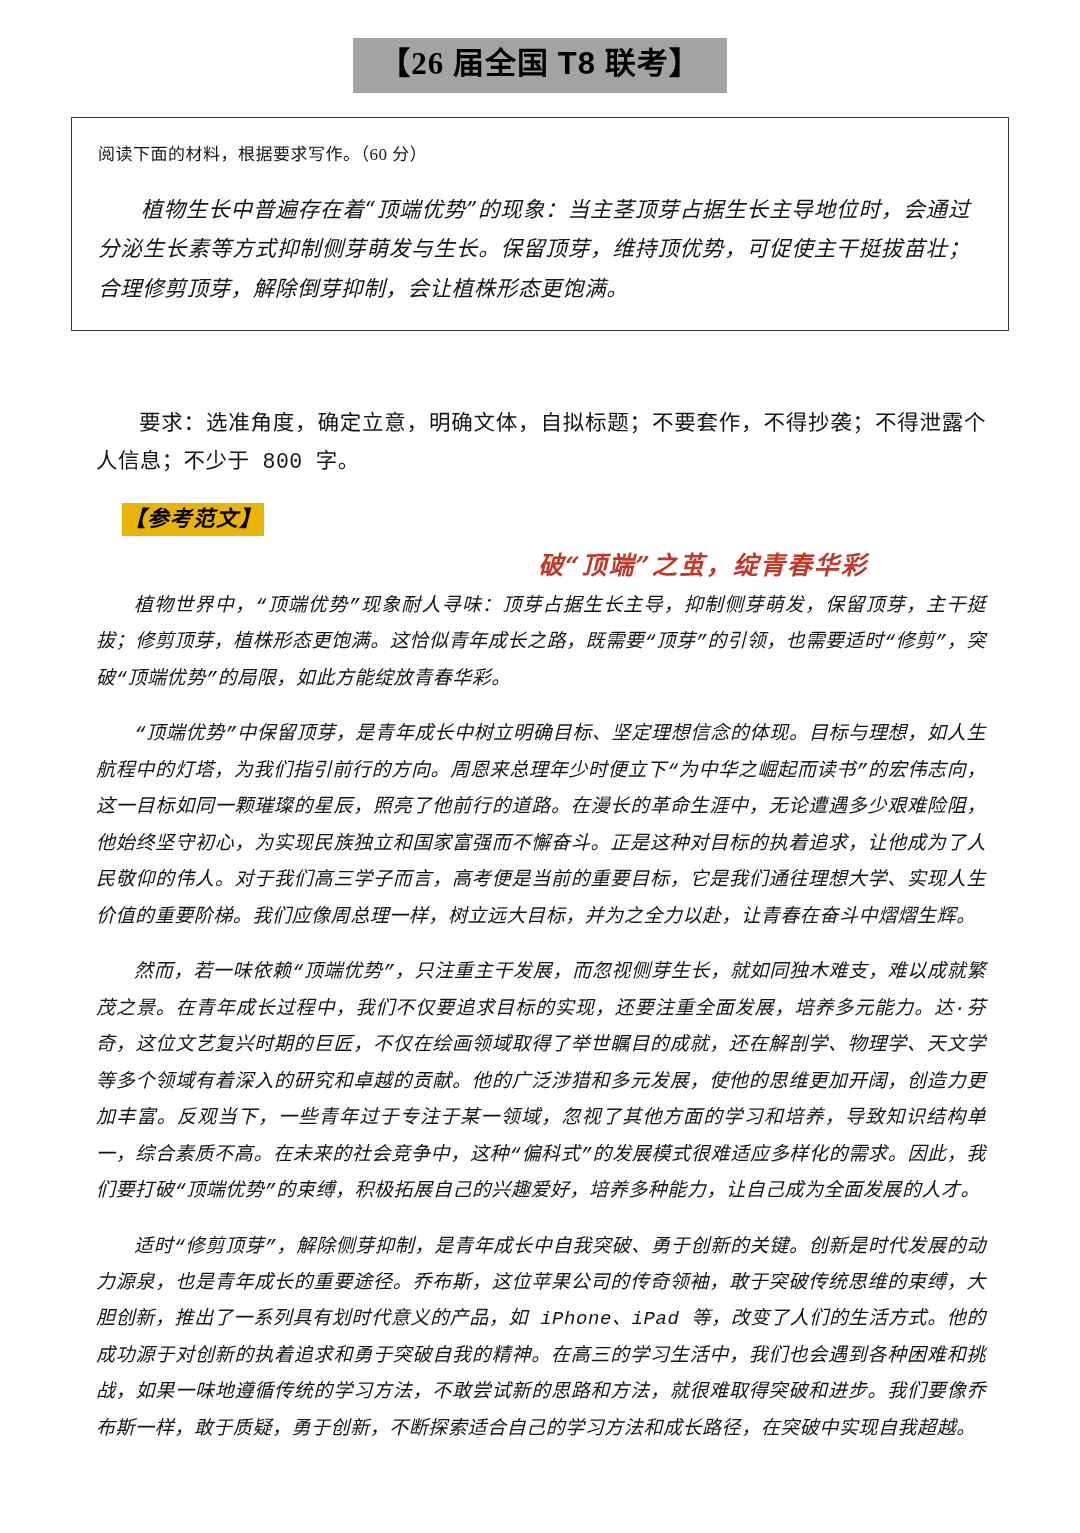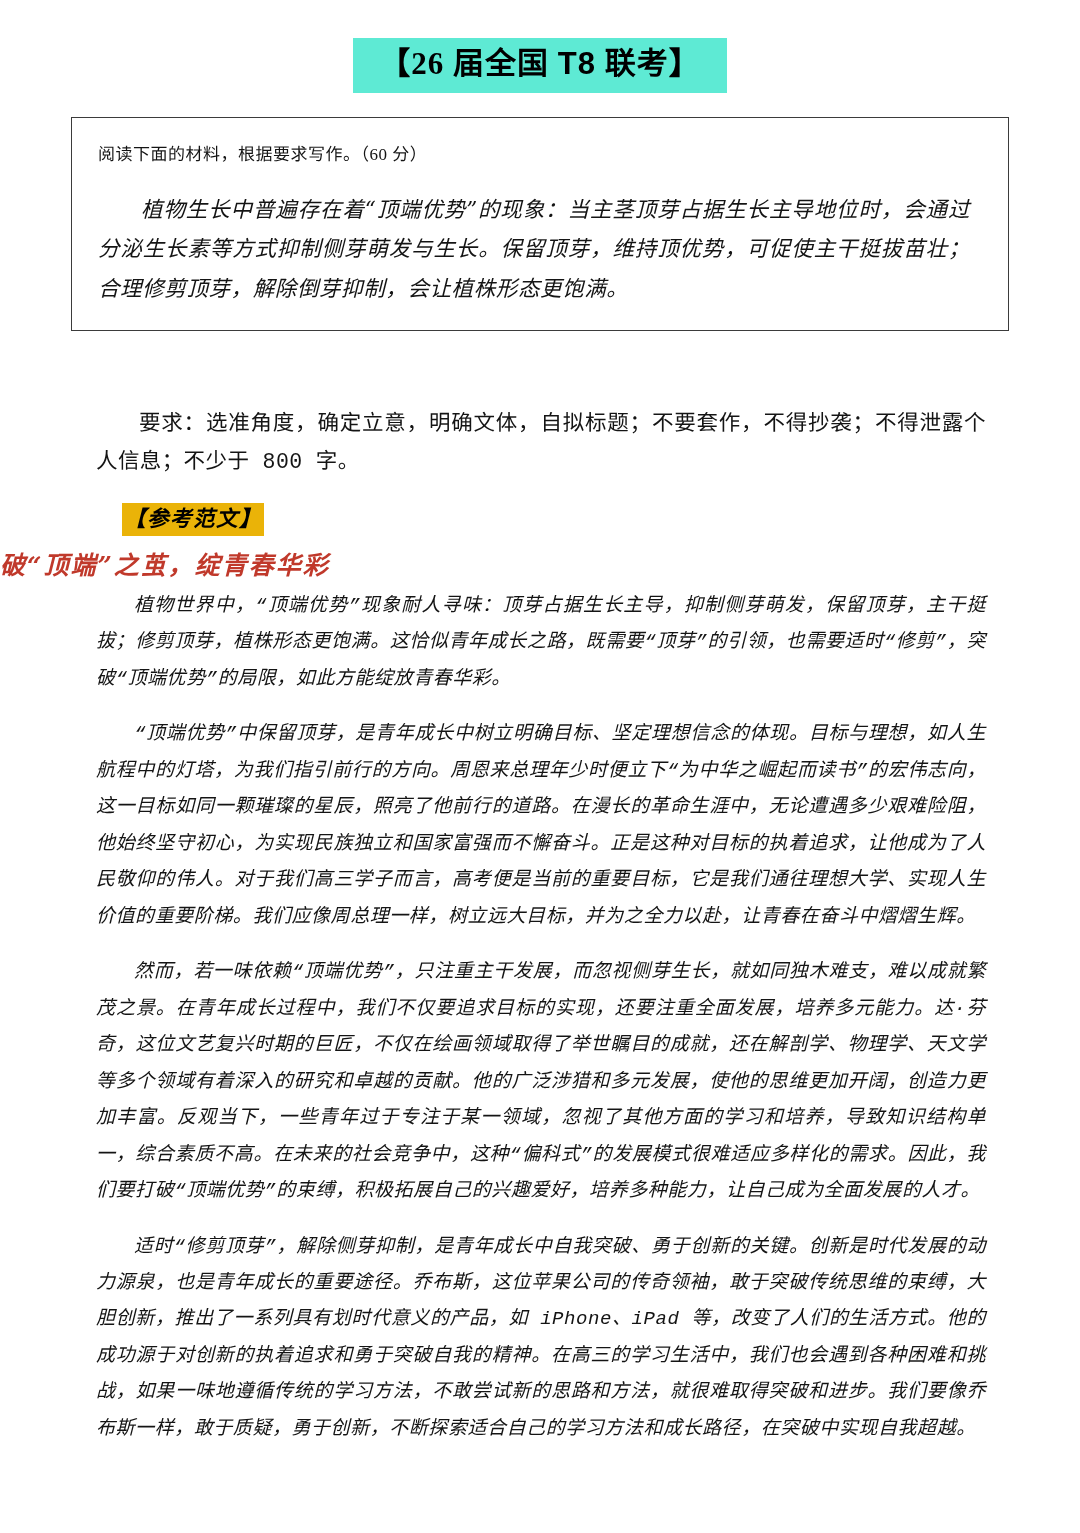--- a/index.html
+++ b/index.html
@@ -28,21 +28,21 @@
   
   .banner-wrap {
     position: absolute;
     left: 0;
     top: 38px;
     width: 1080px;
     text-align: center;
   }
   .banner {
     display: inline-block;
-    background: #5eead4;
+    background: #a3a3a3;
     padding: 7px 26px 9px 26px;
     font-size: 31px;
     font-weight: bold;
     letter-spacing: 1px;
     line-height: 1.25;
     color: #000000;
     font-family: "Liberation Serif", "DejaVu Serif", serif;
   }
   .banner .latin {
     font-family: "Liberation Sans", "DejaVu Sans", sans-serif;
@@ -113,21 +113,21 @@
     font-family: "DejaVu Serif", "Liberation Serif", serif;
     font-style: italic;
   }
 
   
   .essay-title {
     position: absolute;
     left: 0;
     top: 545px;
     width: 868px;
-    text-align: left;
+    text-align: right;
     color: #c0392b;
     font-size: 25px;
     font-weight: bold;
     letter-spacing: 2px;
     font-family: "DejaVu Serif", "Liberation Serif", serif;
     font-style: italic;
   }
 
   
   .essay-body {

